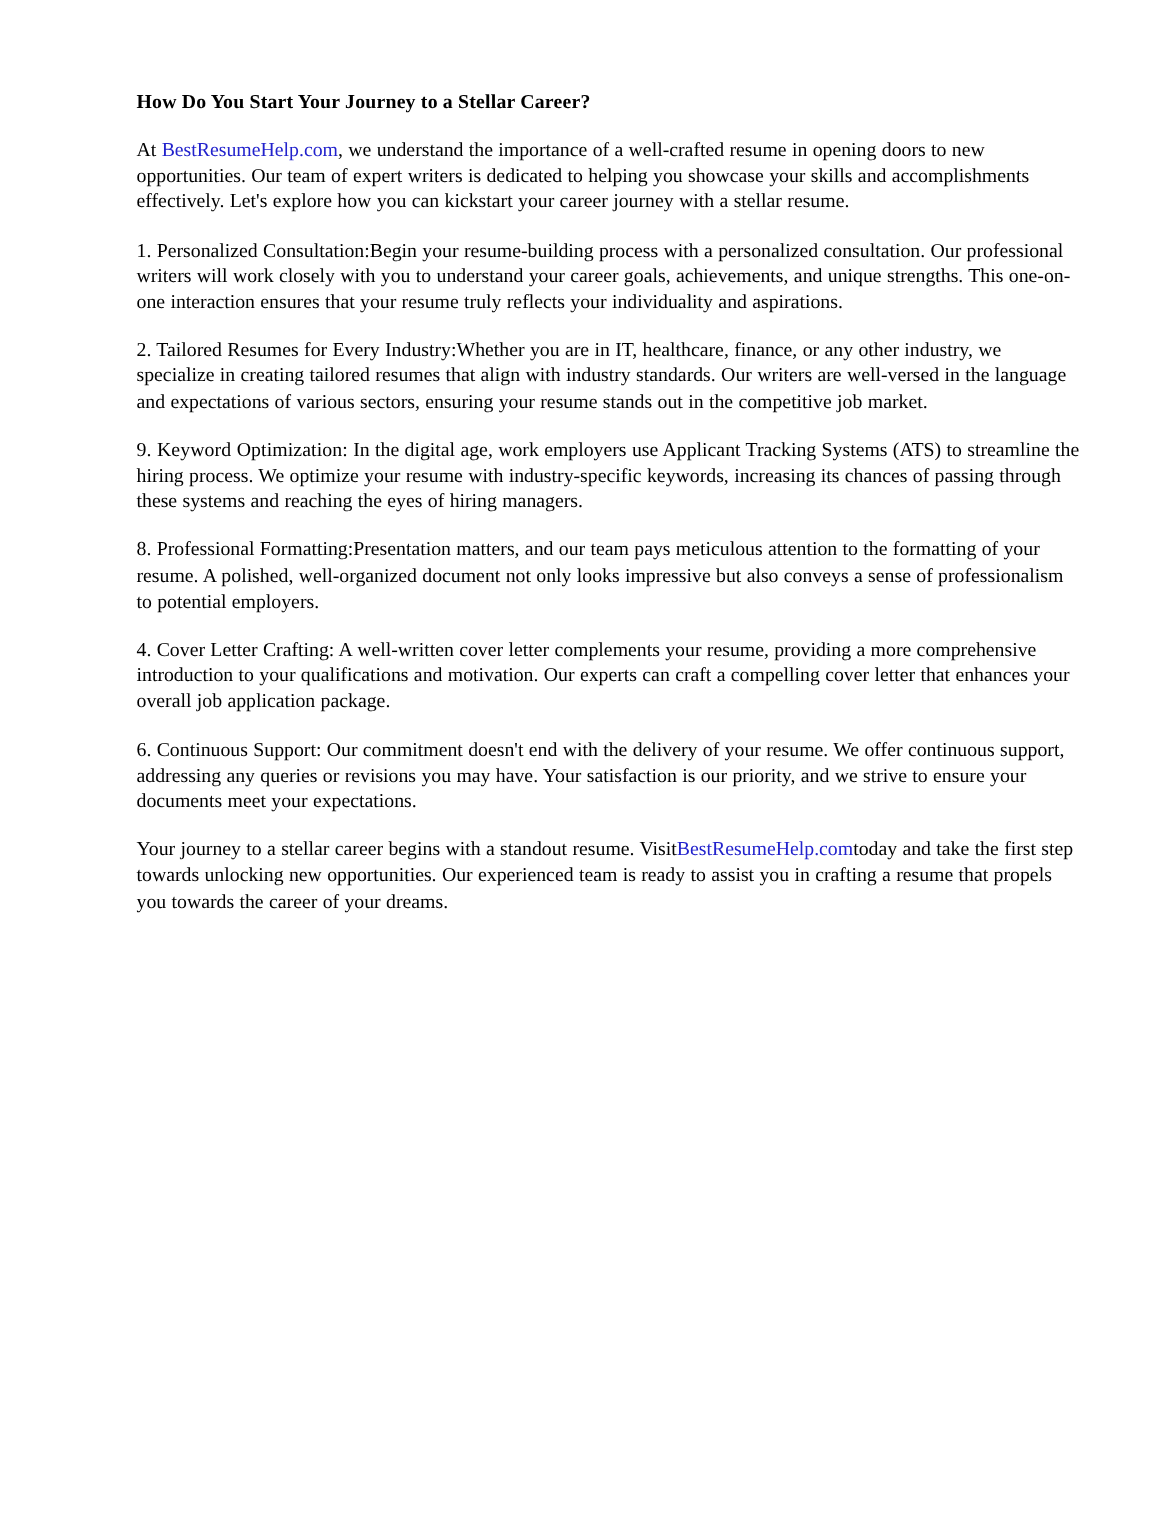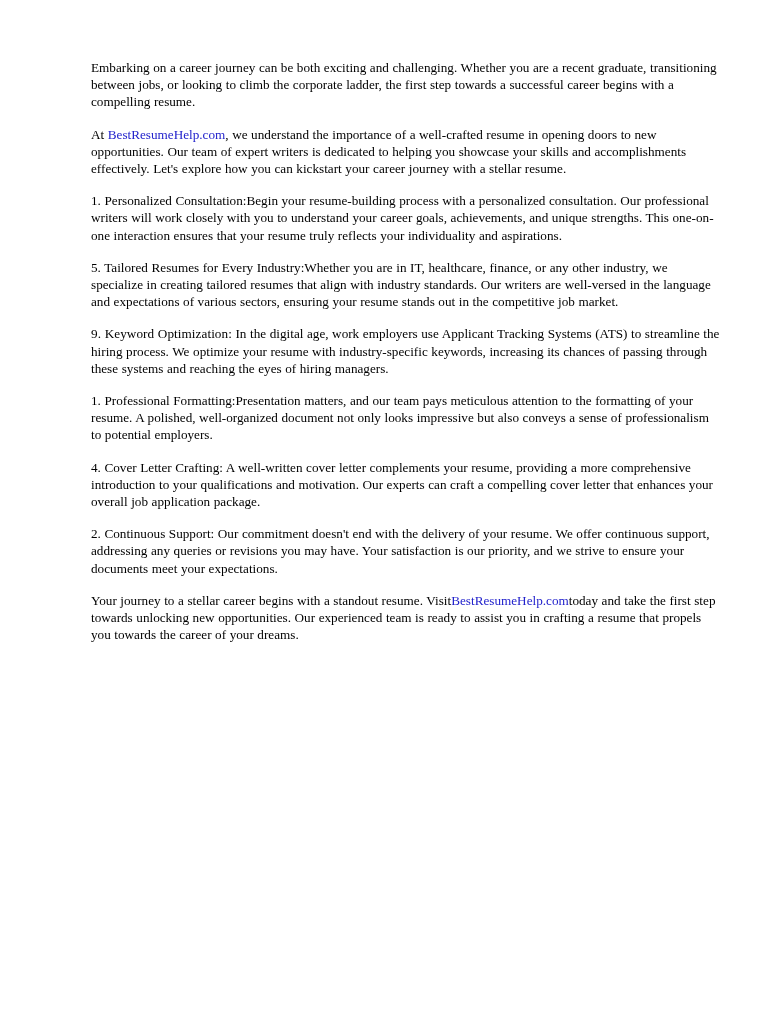--- a/index.html
+++ b/index.html
@@ -55,33 +55,33 @@
     cursor: pointer;
   }
   .s3 .lead { letter-spacing: 0.005em; }
 </style>
 </head>
 <body>
 
 <div class="page">
   <div class="content">
 
+    <div class="doc-title">How Do You Start Your Journey to a Stellar Career?</div>
 
-    <p class="para">Embarking on a career journey can be both exciting and challenging. Whether you are a recent graduate, transitioning between jobs, or looking to climb the corporate ladder, the first step towards a successful career begins with a compelling resume.</p>
 
     <p class="para"><span>At </span><a class="site-link" style="color: rgb(34, 34, 204);">BestResumeHelp.com</a><span>, we understand the importance of a well-crafted resume in opening doors to new opportunities. Our team of expert writers is dedicated to helping you showcase your skills and accomplishments effectively. Let's explore how you can kickstart your career journey with a stellar resume.</span></p>
 
     <p class="para s1"><span class="lead">1. Personalized Consultation:</span><span>Begin your resume-building process with a personalized consultation. Our professional writers will work closely with you to understand your career goals, achievements, and unique strengths. This one-on-one interaction ensures that your resume truly reflects your individuality and aspirations.</span></p>
 
-    <p class="para s2"><span class="lead">5. Tailored Resumes for Every Industry:</span><span>Whether you are in IT, healthcare, finance, or any other industry, we specialize in creating tailored resumes that align with industry standards. Our writers are well-versed in the language and expectations of various sectors, ensuring your resume stands out in the competitive job market.</span></p>
+    <p class="para s2"><span class="lead">2. Tailored Resumes for Every Industry:</span><span>Whether you are in IT, healthcare, finance, or any other industry, we specialize in creating tailored resumes that align with industry standards. Our writers are well-versed in the language and expectations of various sectors, ensuring your resume stands out in the competitive job market.</span></p>
 
     <p class="para s3"><span class="lead">9. Keyword Optimization:</span><span> In the digital age, work employers use Applicant Tracking Systems (ATS) to streamline the hiring process. We optimize your resume with industry-specific keywords, increasing its chances of passing through these systems and reaching the eyes of hiring managers.</span></p>
 
-    <p class="para s4"><span class="lead">1. Professional Formatting:</span><span>Presentation matters, and our team pays meticulous attention to the formatting of your resume. A polished, well-organized document not only looks impressive but also conveys a sense of professionalism to potential employers.</span></p>
+    <p class="para s4"><span class="lead">8. Professional Formatting:</span><span>Presentation matters, and our team pays meticulous attention to the formatting of your resume. A polished, well-organized document not only looks impressive but also conveys a sense of professionalism to potential employers.</span></p>
 
     <p class="para s5"><span class="lead">4. Cover Letter Crafting:</span><span> A well-written cover letter complements your resume, providing a more comprehensive introduction to your qualifications and motivation. Our experts can craft a compelling cover letter that enhances your overall job application package.</span></p>
 
-    <p class="para s6"><span class="lead">2. Continuous Support:</span><span> Our commitment doesn't end with the delivery of your resume. We offer continuous support, addressing any queries or revisions you may have. Your satisfaction is our priority, and we strive to ensure your documents meet your expectations.</span></p>
+    <p class="para s6"><span class="lead">6. Continuous Support:</span><span> Our commitment doesn't end with the delivery of your resume. We offer continuous support, addressing any queries or revisions you may have. Your satisfaction is our priority, and we strive to ensure your documents meet your expectations.</span></p>
 
     <p class="para"><span>Your journey to a stellar career begins with a standout resume. Visit</span><a class="site-link" style="color: rgb(34, 34, 204);">BestResumeHelp.com</a><span>today and take the first step towards unlocking new opportunities. Our experienced team is ready to assist you in crafting a resume that propels you towards the career of your dreams.</span></p>
 
   </div>
 </div>
 
 </body></html>

